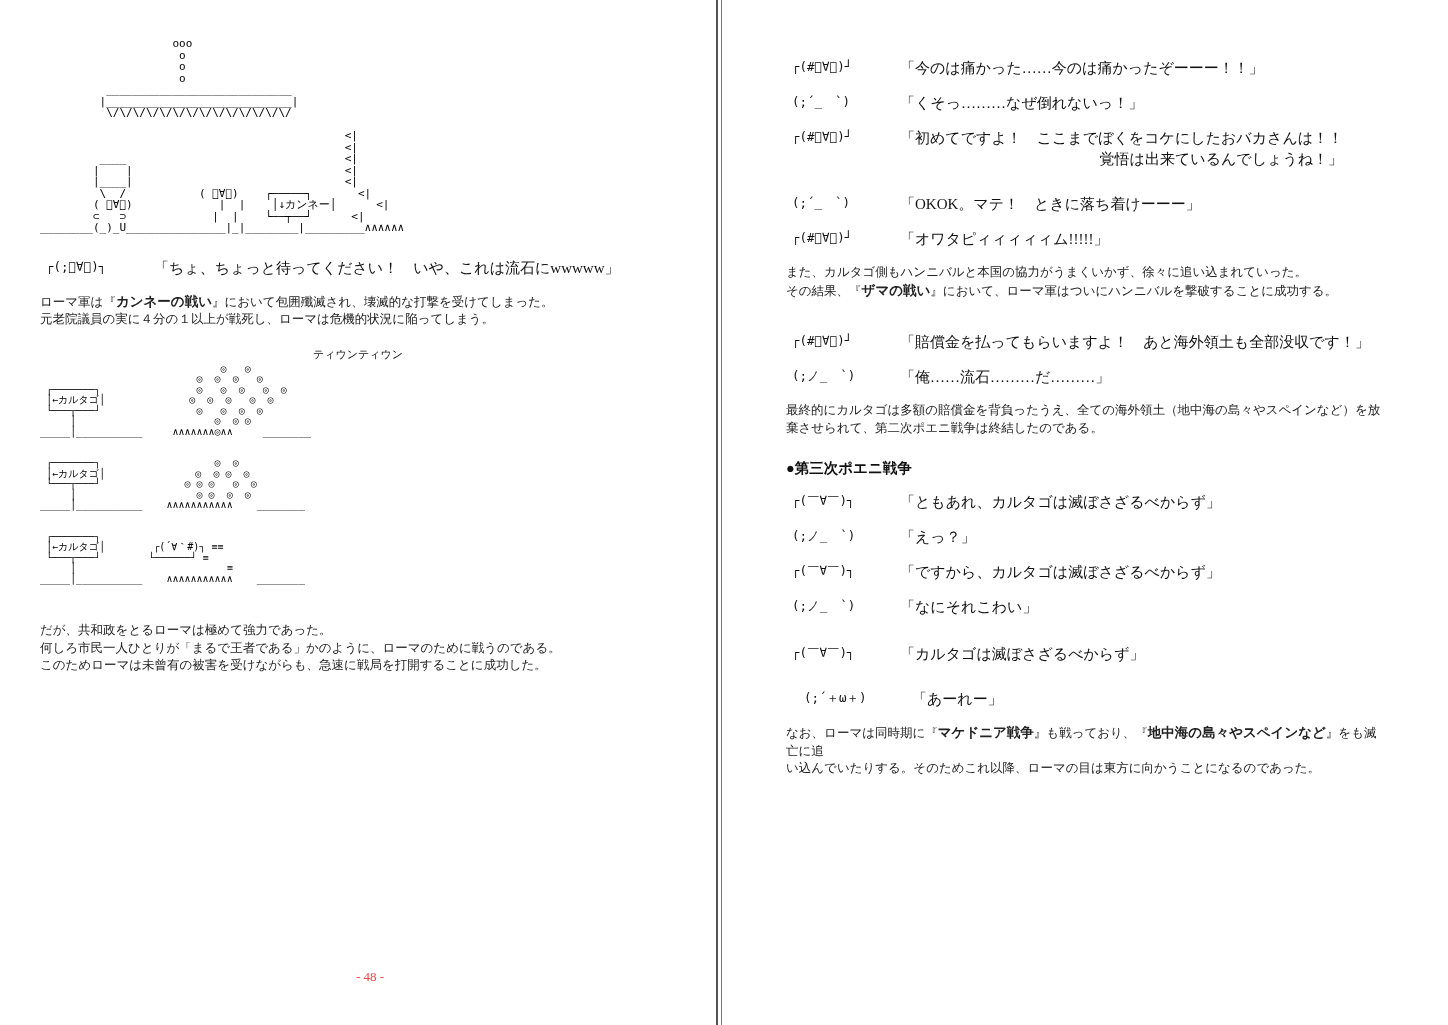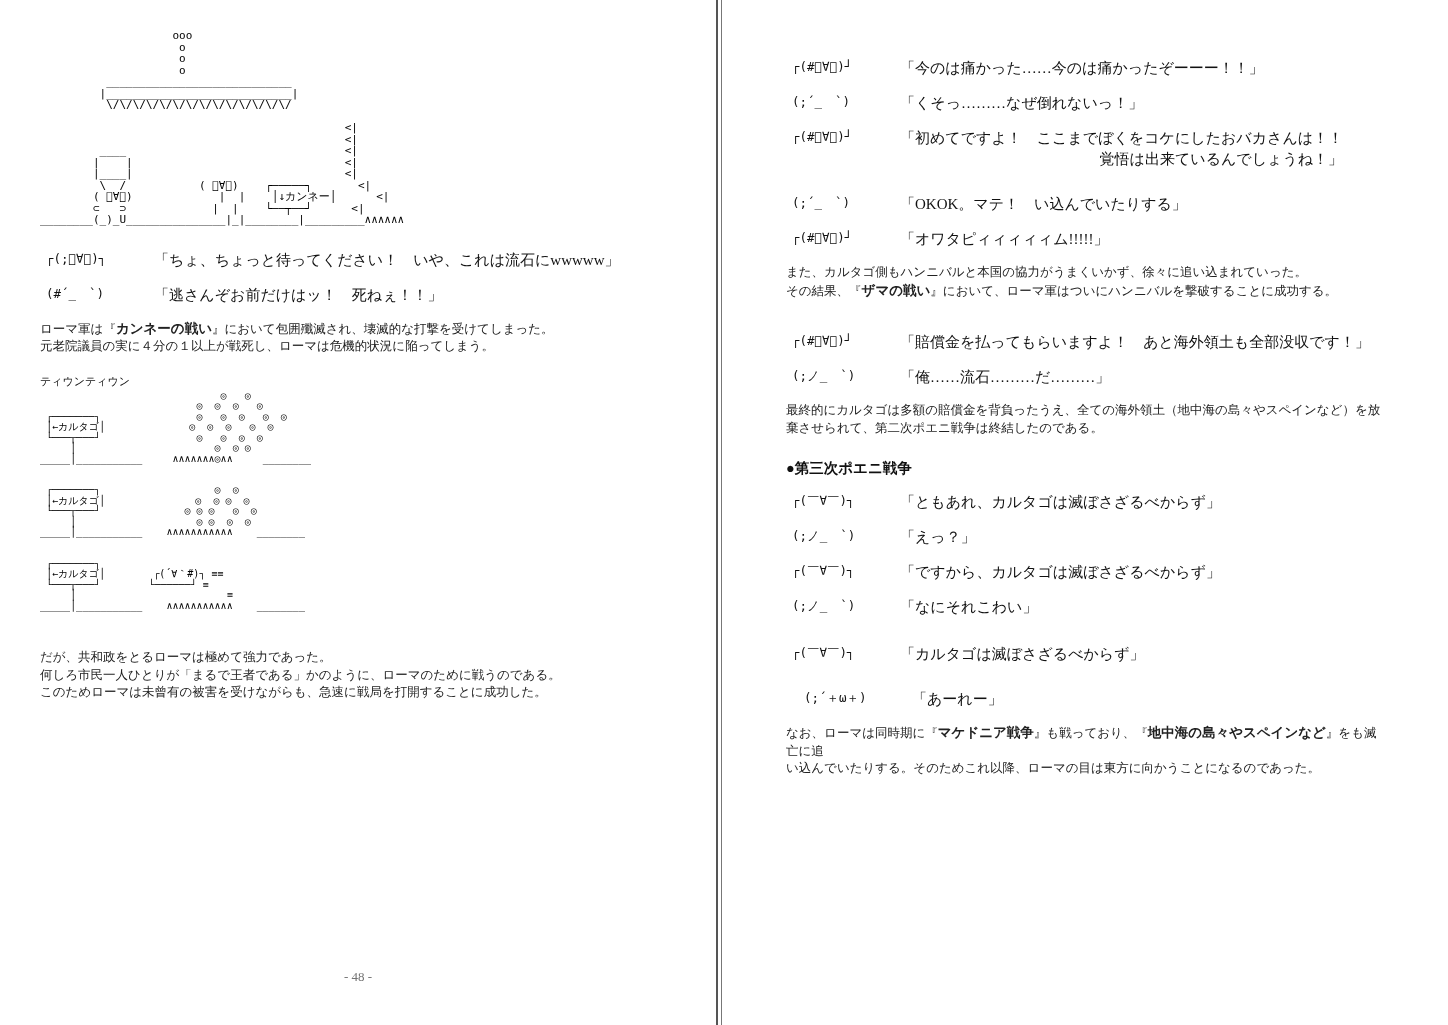--- a/index.html
+++ b/index.html
@@ -21,21 +21,21 @@
     height: 1025px;
     position: relative;
   }
   .page {
     position: relative;
     height: 1025px;
     box-sizing: border-box;
   }
   .page-left {
     width: 716px;
-    padding: 30px 40px 0 40px;
+    padding: 38px 40px 0 40px;
   }
   .page-right {
     width: 732px;
     padding: 30px 60px 0 70px;
   }
   .gutter {
     position: absolute;
     left: 716px;
     top: 0;
     width: 2px;
@@ -97,31 +97,32 @@
   }
   .section-head {
     font-size: 14.5px;
     font-weight: bold;
     margin: 22px 0 14px 0;
   }
   .page-num {
     position: absolute;
     bottom: 40px;
     width: 100%;
-    left: 0;
+    left: 12px;
     text-align: center;
     font-size: 13px;
-    color: #737373;
+    color: #ef4444;
     margin-top: 28px;
   }
   .art-block {
     margin: 0 0 6px 0;
   }
   .center-label {
     font-size: 11px;
+    text-align: center;
     margin-bottom: 2px;
   }
 </style>
 </head>
 <body>
 
 <div class="spread">
 
   <div class="page page-left">
 
@@ -143,24 +144,20 @@
         ⊂   ⊃             |  |    └──┬──┘      &lt;|
 ________(_)_U_______________|_|________|_________∧∧∧∧∧∧</div>
 
     <div style="height:18px"></div>
 
     <div class="dialog-row">
       <div class="dialog-face">┌(;゚∀゚)┐</div>
       <div class="dialog-text">「ちょ、ちょっと待ってください！　いや、これは流石にwwwww」</div>
     </div>
 
-    <div class="dialog-row">
-      <div class="dialog-face">(#´_ゝ`)</div>
-      <div class="dialog-text">「逃さんぞお前だけはッ！　死ねぇ！！」</div>
-    </div>
 
     <div class="para">ローマ軍は『<span class="b">カンネーの戦い</span>』において包囲殲滅され、壊滅的な打撃を受けてしまった。
 元老院議員の実に４分の１以上が戦死し、ローマは危機的状況に陥ってしまう。</div>
 
     <div class="center-label">ティウンティウン</div>
     <div class="aa aa-small art-block">                              ◎   ◎
                           ◎  ◎  ◎   ◎
  ┌───────┐                ◎   ◎  ◎   ◎  ◎
  │←カルタゴ│              ◎  ◎  ◎   ◎  ◎
  └───┬───┘                ◎   ◎  ◎  ◎
@@ -206,21 +203,21 @@
       <div class="dialog-text">「くそっ………なぜ倒れないっ！」</div>
     </div>
     <div class="dialog-row">
       <div class="dialog-face">┌(#゚∀゚)┘</div>
       <div class="dialog-text">「初めてですよ！　ここまでぼくをコケにしたおバカさんは！！
 　　　覚悟は出来ているんでしょうね！」</div>
     </div>
     <div style="height:10px"></div>
     <div class="dialog-row">
       <div class="dialog-face">(;´_ゝ`)</div>
-      <div class="dialog-text">「OKOK。マテ！　い込んでいたりする」</div>
+      <div class="dialog-text">「OKOK。マテ！　ときに落ち着けーーー」</div>
     </div>
     <div class="dialog-row">
       <div class="dialog-face">┌(#゚∀゚)┘</div>
       <div class="dialog-text">「オワタピィィィィィム!!!!!」</div>
     </div>
 
     <div class="para">また、カルタゴ側もハンニバルと本国の協力がうまくいかず、徐々に追い込まれていった。
 その結果、『<span class="b">ザマの戦い</span>』において、ローマ軍はついにハンニバルを撃破することに成功する。</div>
 
     <div style="height:14px"></div>

